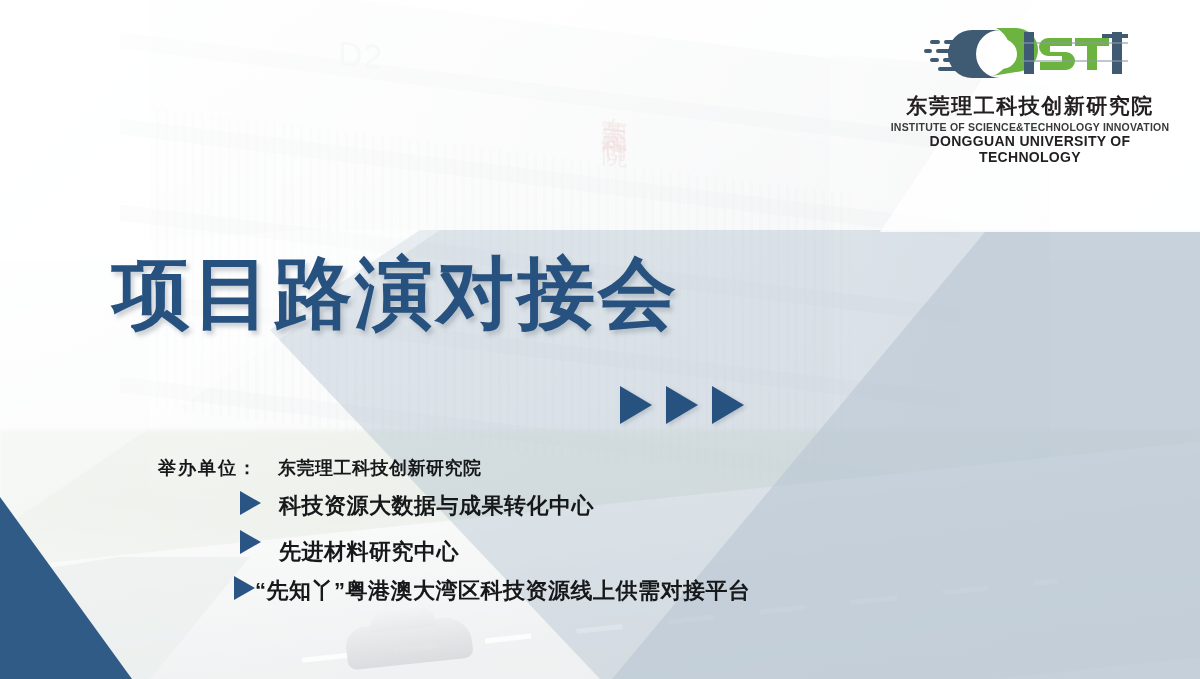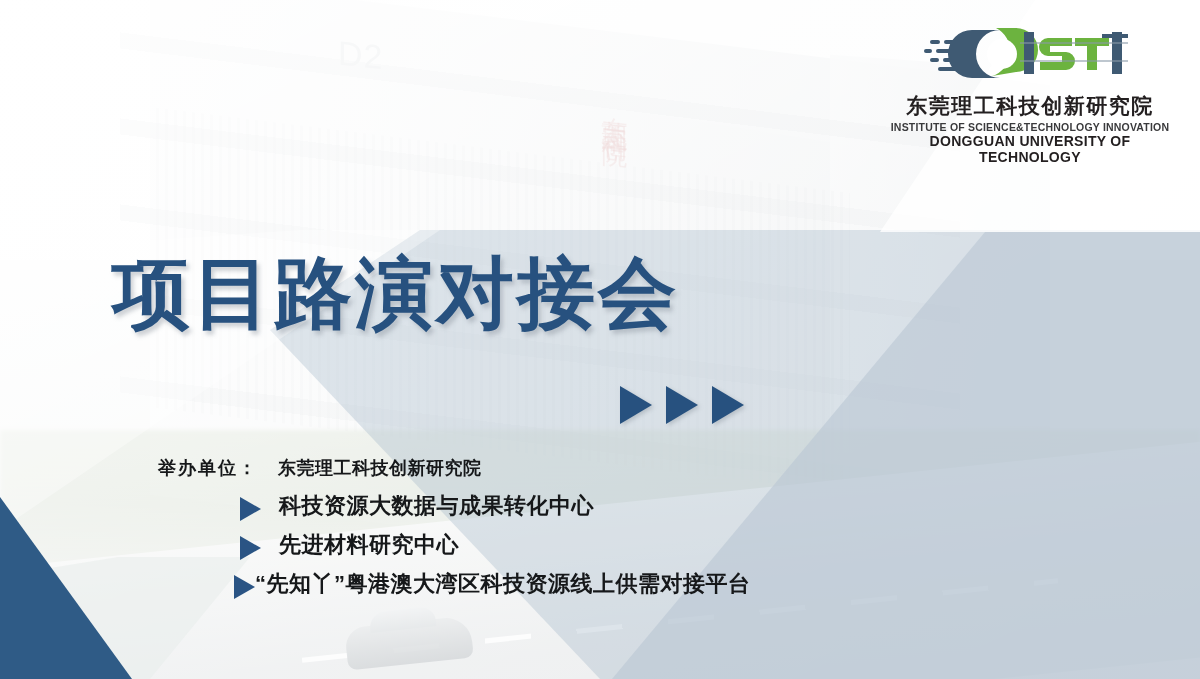--- a/index.html
+++ b/index.html
@@ -251,40 +251,40 @@
   .host-line-1 {
     font-size: 18px;
     font-weight: bold;
     white-space: nowrap;
     margin-bottom: 11px;
   }
   .host-label { letter-spacing: 2px; }
   .host-name { margin-left: 20px; letter-spacing: .5px; }
   .host-item {
     display: flex;
-    align-items: flex-end;
+    align-items: flex-start;
     margin-bottom: 9px;
     white-space: nowrap;
   }
   .host-item .bullet {
     width: 0; height: 0;
     border-left: 21px solid #2a5484;
     border-top: 12px solid transparent;
     border-bottom: 12px solid transparent;
     flex: none;
   }
   .host-item .txt {
     font-size: 22px;
     font-weight: bold;
     letter-spacing: .5px;
   }
   .indent-1 .bullet { margin-left: 82px; }
   .indent-1 .txt { margin-left: 18px; }
   .indent-2 .bullet { margin-left: 82px; }
-  .indent-2 .txt { margin-left: 18px; }
+  .indent-2 .txt { margin-left: 18px; margin-top: 7px; }
   .indent-3 .bullet { margin-left: 76px; }
   .indent-3 .txt { margin-left: 0; }
 </style>
 </head>
 <body>
 
 <div id="poster">
 
   <div class="bg-photo">
     <div class="bg-sky"></div>

